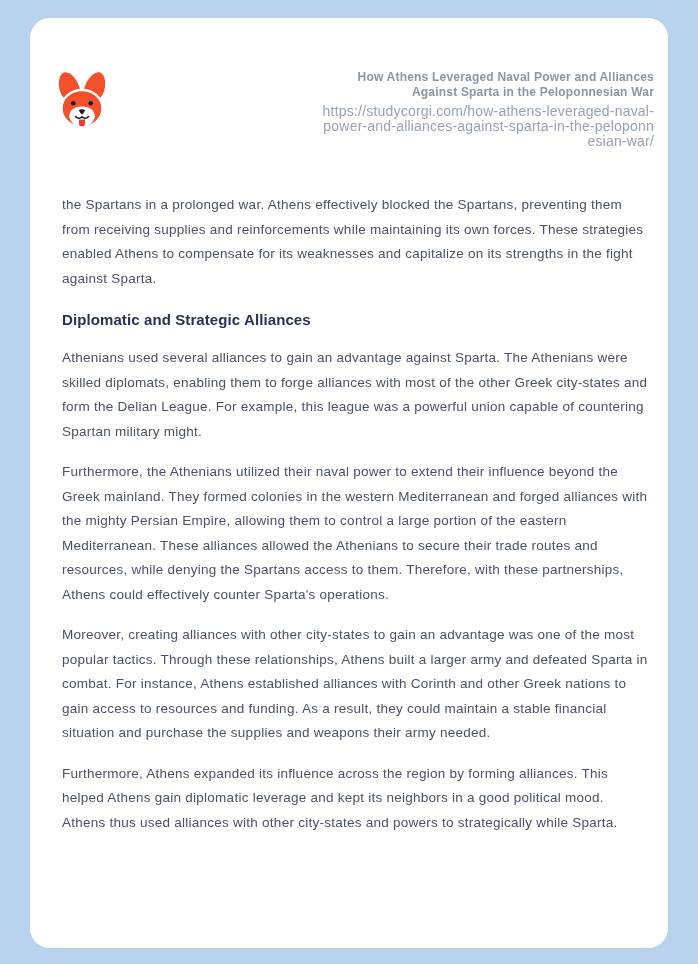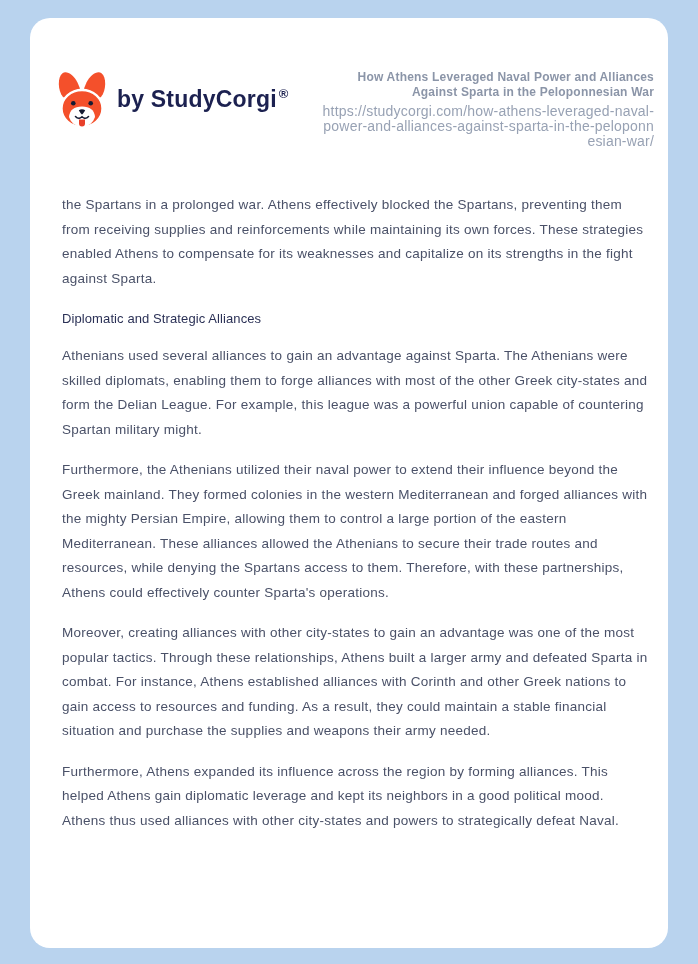--- a/index.html
+++ b/index.html
@@ -72,22 +72,22 @@
   }
   .article p {
     font-size: 13.5px;
     line-height: 24.5px;
     letter-spacing: 0.25px;
     color: #4a5168;
     margin: 16px 0;
   }
   .article p:first-child { margin-top: 0; }
   .article h2 {
-    font-size: 13px;
-    font-weight: normal;
+    font-size: 15px;
+    font-weight: bold;
     letter-spacing: 0.1px;
     color: #2b3156;
     margin: 20px 0 18px 0;
   }
 </style>
 </head>
 <body>
 
 <div class="page-card">
 
@@ -107,32 +107,31 @@
           <circle cx="17.3" cy="33.2" r="2.3" fill="#151b33"></circle>
           <circle cx="34.7" cy="33.2" r="2.3" fill="#151b33"></circle>
 
           <path d="M22.8 40.2 Q 26 38.4 29.2 40.2 Q 26.6 44.6 26 44.6 Q 25.4 44.6 22.8 40.2 Z" fill="#151b33"></path>
 
           <path d="M19.5 46.5 Q 22.7 50 26 46.8 Q 29.3 50 32.5 46.5" stroke="#151b33" stroke-width="1.6" fill="none" stroke-linecap="round"></path>
 
           <path d="M23 49.5 L 29 49.5 L 29 53.5 Q 29 56.5 26 56.5 Q 23 56.5 23 53.5 Z" fill="#e8402a"></path>
         </svg>
       </span>
-      <span class="logo-text"><span>by StudyCorgi</span><span class="reg-mark">®</span></span>
     </div>
 
     <div class="header-right">
       <div class="doc-title">How Athens Leveraged Naval Power and Alliances Against Sparta in the Peloponnesian War</div>
       <div class="doc-url">https://studycorgi.com/how-athens-leveraged-naval-power-and-alliances-against-sparta-in-the-peloponnesian-war/</div>
     </div>
 
   </div>
 
   <div class="article">
     <p>the Spartans in a prolonged war. Athens effectively blocked the Spartans, preventing them from receiving supplies and reinforcements while maintaining its own forces. These strategies enabled Athens to compensate for its weaknesses and capitalize on its strengths in the fight against Sparta.</p>
     <h2>Diplomatic and Strategic Alliances</h2>
     <p>Athenians used several alliances to gain an advantage against Sparta. The Athenians were skilled diplomats, enabling them to forge alliances with most of the other Greek city-states and form the Delian League. For example, this league was a powerful union capable of countering Spartan military might.</p>
     <p>Furthermore, the Athenians utilized their naval power to extend their influence beyond the Greek mainland. They formed colonies in the western Mediterranean and forged alliances with the mighty Persian Empire, allowing them to control a large portion of the eastern Mediterranean. These alliances allowed the Athenians to secure their trade routes and resources, while denying the Spartans access to them. Therefore, with these partnerships, Athens could effectively counter Sparta's operations.</p>
     <p>Moreover, creating alliances with other city-states to gain an advantage was one of the most popular tactics. Through these relationships, Athens built a larger army and defeated Sparta in combat. For instance, Athens established alliances with Corinth and other Greek nations to gain access to resources and funding. As a result, they could maintain a stable financial situation and purchase the supplies and weapons their army needed.</p>
-    <p>Furthermore, Athens expanded its influence across the region by forming alliances. This helped Athens gain diplomatic leverage and kept its neighbors in a good political mood. Athens thus used alliances with other city-states and powers to strategically defeat Naval.</p>
+    <p>Furthermore, Athens expanded its influence across the region by forming alliances. This helped Athens gain diplomatic leverage and kept its neighbors in a good political mood. Athens thus used alliances with other city-states and powers to strategically while Sparta.</p>
   </div>
 
 </div>
 
 </body></html>

